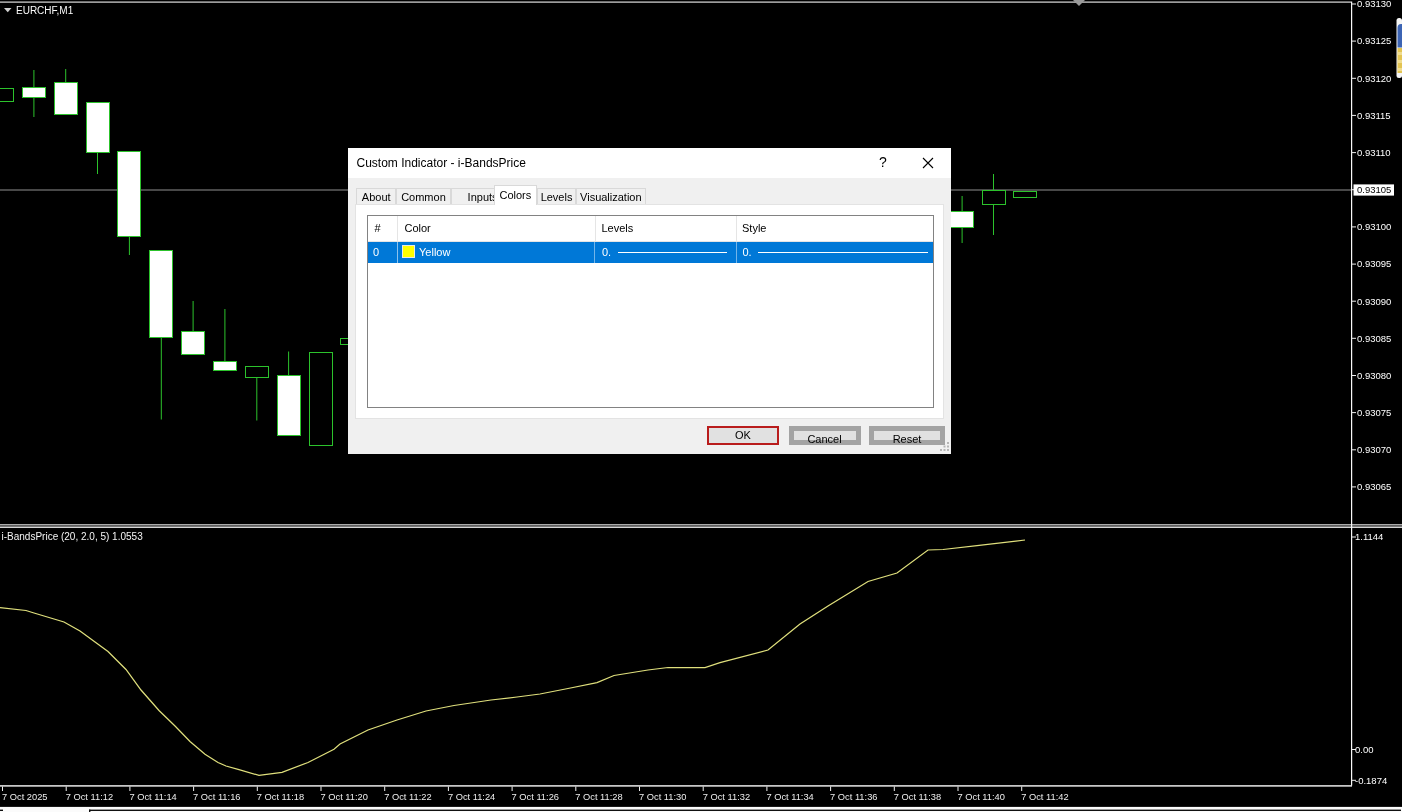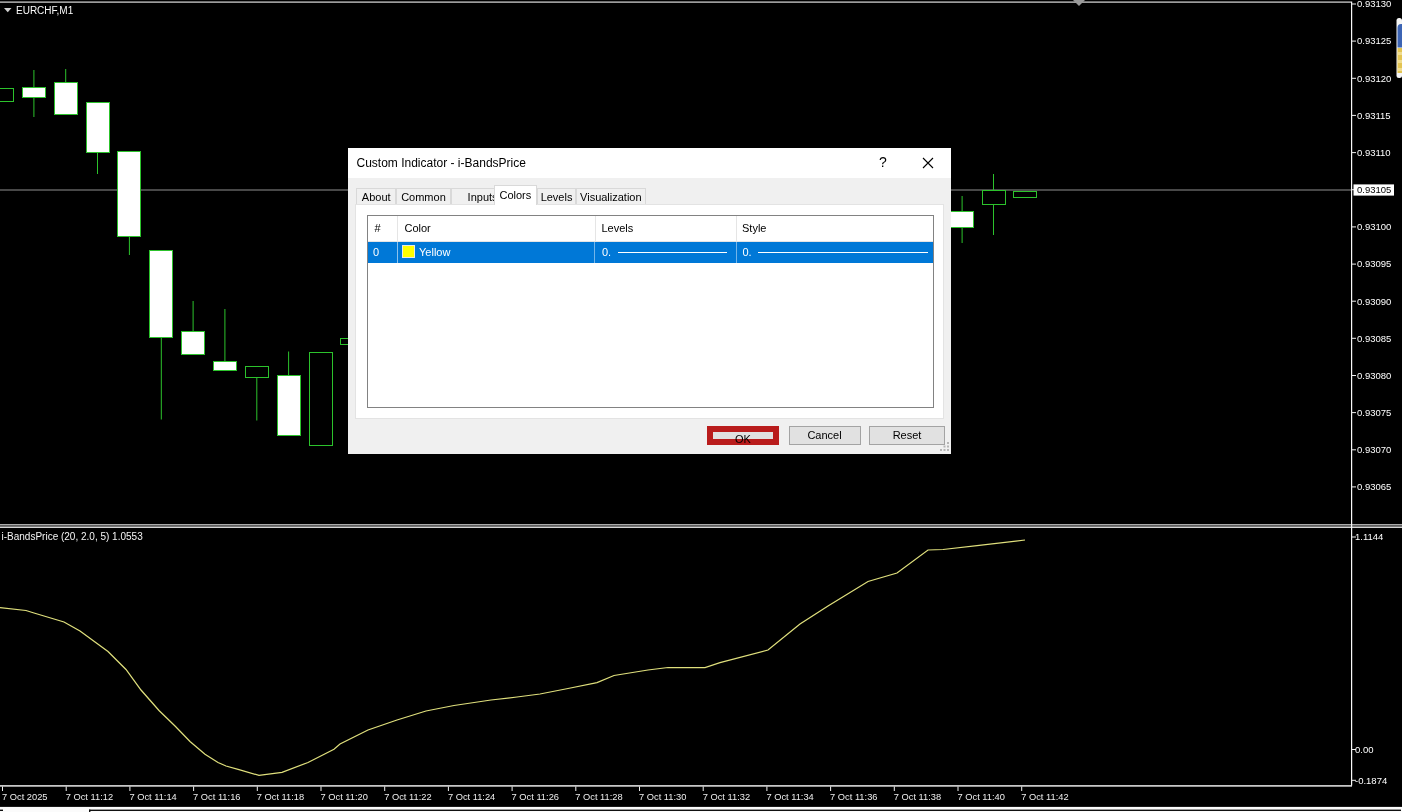--- a/index.html
+++ b/index.html
@@ -7,21 +7,21 @@
 svg text { font-family:"Liberation Sans", sans-serif; }
 .dlg { position:absolute; left:348px; top:148px; width:603px; height:306px; background:#f0f0f0; font-size:11px; }
 .titlebar { position:absolute; left:0; top:0; width:100%; height:30px; background:#fff; }
 .title { position:absolute; left:8.5px; top:8px; font-size:12px; color:#000; }
 .helpbtn { position:absolute; left:527px; top:6px; width:16px; height:16px; font-size:14px; color:#000; text-align:center; }
 .closebtn { position:absolute; left:572px; top:7px; width:16px; height:16px; }
 .tab { position:absolute; top:39.5px; height:16.5px; background:#f0f0f0; border:1px solid #d9d9d9; border-bottom:none; color:#000; text-align:center; line-height:16px; font-size:11px; }
 .tabsel { position:absolute; top:36.5px; height:20.5px; background:#fff; border:1px solid #d9d9d9; border-bottom:none; z-index:3; text-align:center; line-height:19px; font-size:11px; }
 .panel { position:absolute; left:6.5px; top:56px; width:589.5px; height:214.5px; background:#fff; border:1px solid #e3e3e3; }
 .table { position:absolute; left:18.5px; top:66.5px; width:567.5px; height:193px; background:#fff; border:1px solid #828282; }
-.btn { position:absolute; top:277.5px; height:19px; background:#e1e1e1; border:1px solid #a3a3a3; text-align:center; line-height:17px; font-size:11px; color:#000; }
+.btn { position:absolute; top:277.5px; height:19px; background:#e1e1e1; border:5px solid #a3a3a3; text-align:center; line-height:17px; font-size:11px; color:#000; }
 </style></head>
 <body>
 <svg width="1402" height="812" viewBox="0 0 1402 812" style="position:absolute;left:0;top:0">
 <rect x="0" y="0" width="1402" height="812" fill="#000"></rect>
 <rect x="0" y="1.5" width="1351" height="1.2" fill="#dedede"></rect>
 <rect x="0" y="189.5" width="1351" height="1" fill="#909090"></rect>
 <rect x="-9.50" y="88" width="23" height="13.0" fill="#000000" stroke="#2cc22c" stroke-width="1" shape-rendering="crispEdges"></rect>
 <rect x="33.4" y="70" width="1" height="17.0" fill="#2cc22c"></rect>
 <rect x="33.4" y="97.0" width="1" height="20.0" fill="#2cc22c"></rect>
 <rect x="22.35" y="87" width="23" height="10.0" fill="#ffffff" stroke="#2cc22c" stroke-width="1" shape-rendering="crispEdges"></rect>
@@ -172,21 +172,21 @@
       <div style="position:absolute;left:51.5px;top:3.5px;">Yellow</div>
       <div style="position:absolute;left:29.5px;top:0;width:1px;height:21px;background:rgba(255,255,255,0.55);"></div>
       <div style="position:absolute;left:226px;top:0;width:1px;height:21px;background:rgba(255,255,255,0.45);"></div>
       <div style="position:absolute;left:368.5px;top:0;width:1px;height:21px;background:rgba(255,255,255,0.45);"></div>
       <div style="position:absolute;left:234.5px;top:3.5px;">0.</div>
       <div style="position:absolute;left:250.5px;top:9.7px;width:109px;height:1px;background:#fff;"></div>
       <div style="position:absolute;left:375px;top:3.5px;">0.</div>
       <div style="position:absolute;left:390.5px;top:9.7px;width:169.5px;height:1px;background:#fff;"></div>
     </div>
   </div>
-  <div class="btn" style="left:359px;width:72px;border:6px solid #b91c1c;line-height:15px;">OK</div>
+  <div class="btn" style="left:359px;width:72px;border:2px solid #b91c1c;line-height:15px;">OK</div>
   <div class="btn" style="left:440.5px;width:72px;">Cancel</div>
   <div class="btn" style="left:521px;width:76px;">Reset</div>
   <svg style="position:absolute;left:592px;top:294px;" width="10" height="10" viewBox="0 0 10 10">
       <g fill="#b5b5b5">
         <rect x="7" y="0" width="2" height="2"></rect>
         <rect x="7" y="3.5" width="2" height="2"></rect>
         <rect x="3.5" y="3.5" width="2" height="2"></rect>
         <rect x="7" y="7" width="2" height="2"></rect>
         <rect x="3.5" y="7" width="2" height="2"></rect>
         <rect x="0" y="7" width="2" height="2"></rect>

